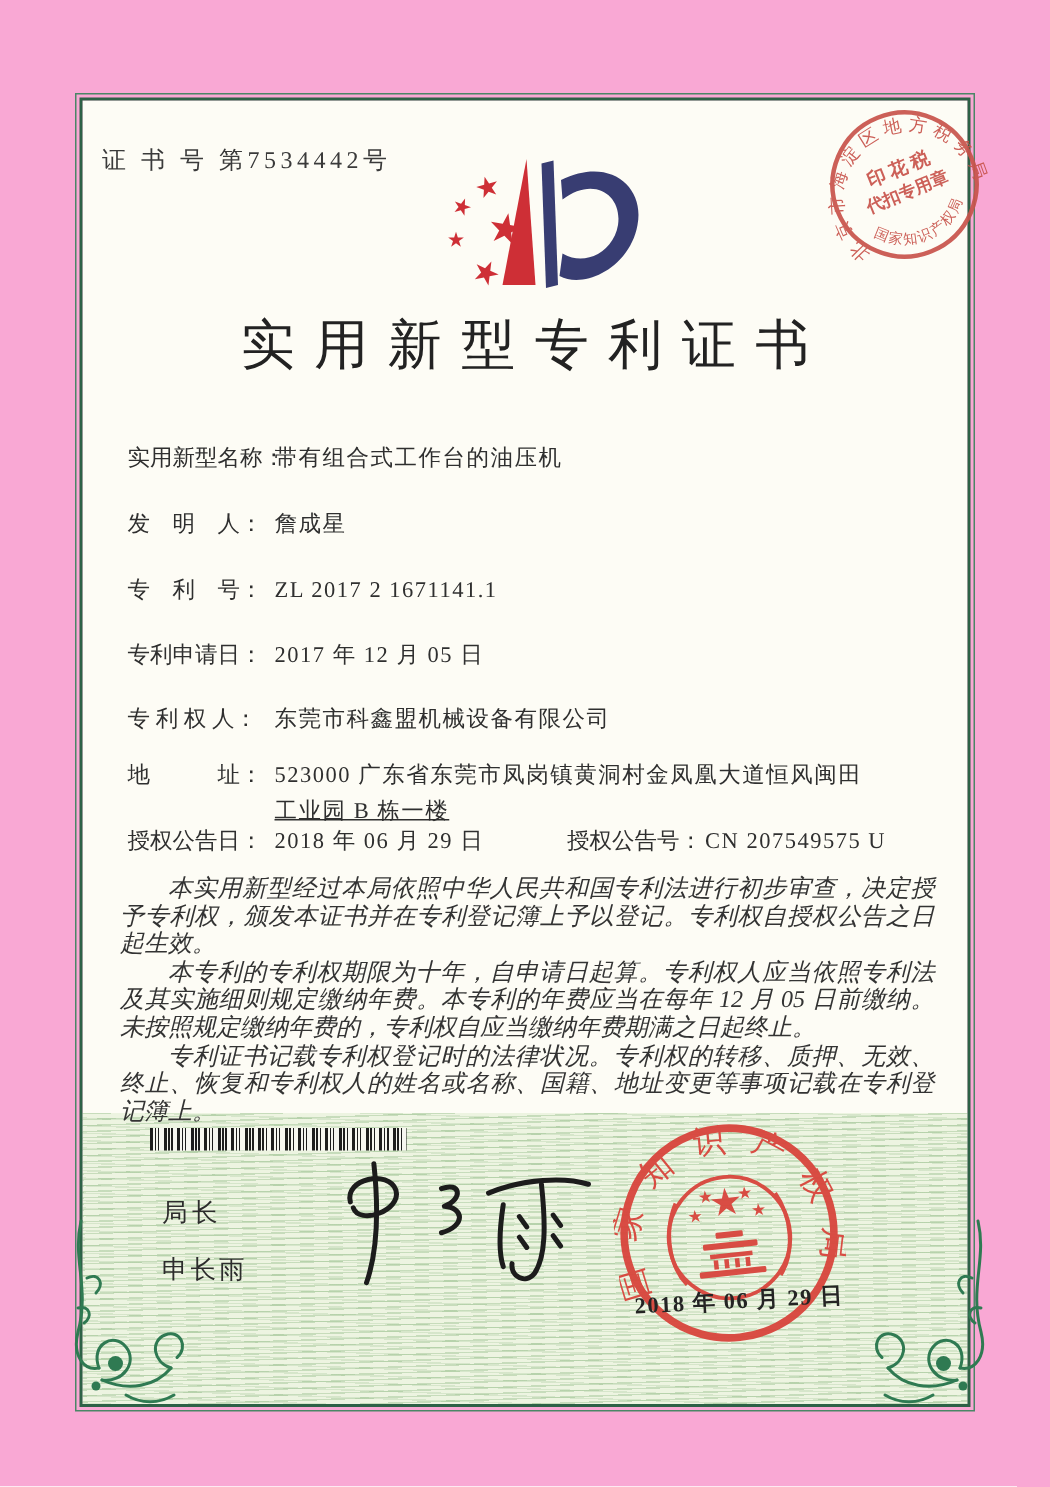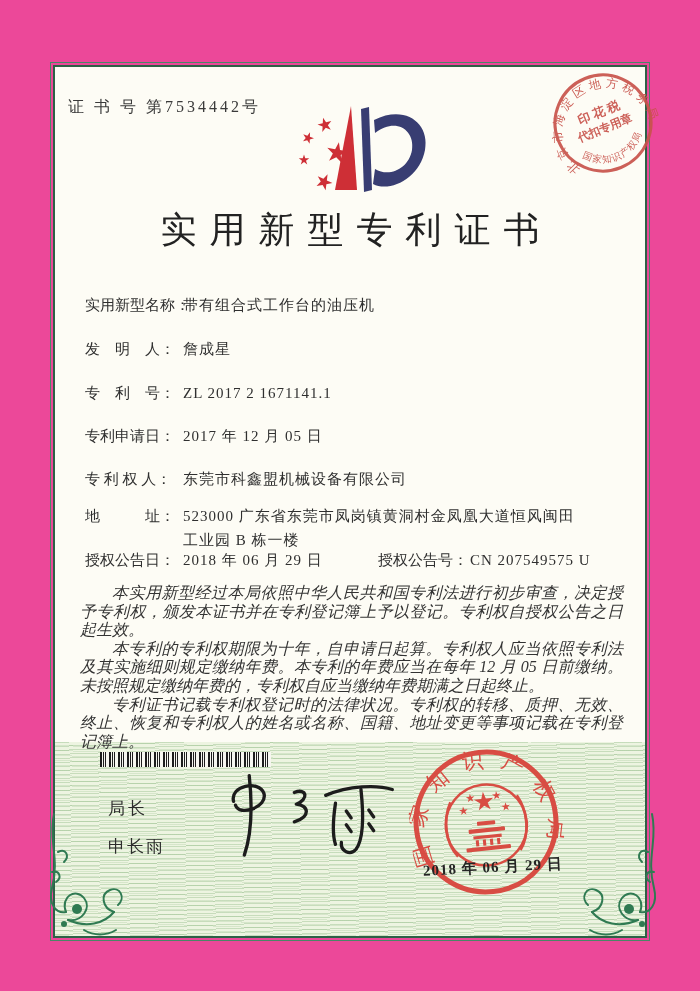--- a/index.html
+++ b/index.html
@@ -1,33 +1,33 @@
 <!DOCTYPE html>
 <html><head>
 <meta charset="utf-8">
 <style>
   html,body{margin:0;padding:0;background:#fff;}
-  .page{position:relative;width:700px;height:991px;background:#ec4899;overflow:hidden;
+  .page{position:relative;width:700px;height:991px;background:#f9a8d4;overflow:hidden;
         font-family:"Liberation Serif","DejaVu Serif",serif;color:#2e2e2e;}
   .frame{position:absolute;left:50px;top:62px;right:50px;bottom:50px;border:1px solid #4a8666;}
   .frame-inner{position:absolute;inset:2px;border:2px solid #2d6146;}
   .paper{position:absolute;left:55px;top:67px;right:55px;bottom:55px;background:#fdfcf5;}
   .green-band{position:absolute;left:55px;right:55px;top:742px;bottom:55px;
      background-color:#edf4e1;
      background-image:repeating-linear-gradient(178deg,rgba(110,165,100,.30) 0px,rgba(110,165,100,.30) 1px,rgba(255,255,255,0) 1px,rgba(255,255,255,0) 4px),
                       repeating-linear-gradient(2deg,rgba(110,165,100,.18) 0px,rgba(110,165,100,.18) 1px,rgba(255,255,255,0) 1px,rgba(255,255,255,0) 5px);}
   .cert-no{position:absolute;left:68px;top:97px;font-size:16px;letter-spacing:3px;color:#3a3a3a;}
   .title{position:absolute;left:0;top:206px;width:100%;margin:0;text-align:center;
          font-size:36px;font-weight:normal;letter-spacing:13px;padding-left:13px;box-sizing:border-box;color:#222;}
   .logo-svg{position:absolute;left:278px;top:98px;}
   .tax-stamp-svg{position:absolute;left:528px;top:48px;opacity:.92;}
   .frow{position:absolute;left:85px;font-size:15px;white-space:nowrap;color:#2f2f2f;}
   .flabel{display:inline-block;width:96px;}
   .fvalue{display:inline-block;margin-left:2px;letter-spacing:1px;}
-  .addr2{position:absolute;left:183px;top:531px;font-size:15px;letter-spacing:1px;color:#2f2f2f;}
+  .addr2{position:absolute;left:183px;top:531px;font-size:15px;letter-spacing:1px;color:#2f2f2f;text-decoration:underline;}
   .grant-right{position:absolute;left:378px;top:551px;font-size:15px;white-space:nowrap;color:#2f2f2f;}
   .paras{position:absolute;left:80px;top:584px;width:543px;font-size:16px;line-height:18.6px;
          text-align:justify;font-style:italic;color:#333;}
   .paras p{margin:0;text-indent:2em;}
   .barcode{position:absolute;left:100px;top:752px;width:171px;height:15px;
      background:repeating-linear-gradient(90deg,#1d1d1d 0 2px,#f6f6f0 2px 3px,#1d1d1d 3px 4px,#f6f6f0 4px 5px,#1d1d1d 5px 6px,#f6f6f0 6px 9px);}
   .sig-title{position:absolute;left:108px;top:797px;font-family:"Liberation Sans","DejaVu Sans",sans-serif;
      font-size:17px;letter-spacing:3px;color:#2c2c2c;}
   .sig-name{position:absolute;left:108px;top:835px;font-family:"Liberation Sans","DejaVu Sans",sans-serif;
      font-size:17px;letter-spacing:2px;color:#2c2c2c;}

